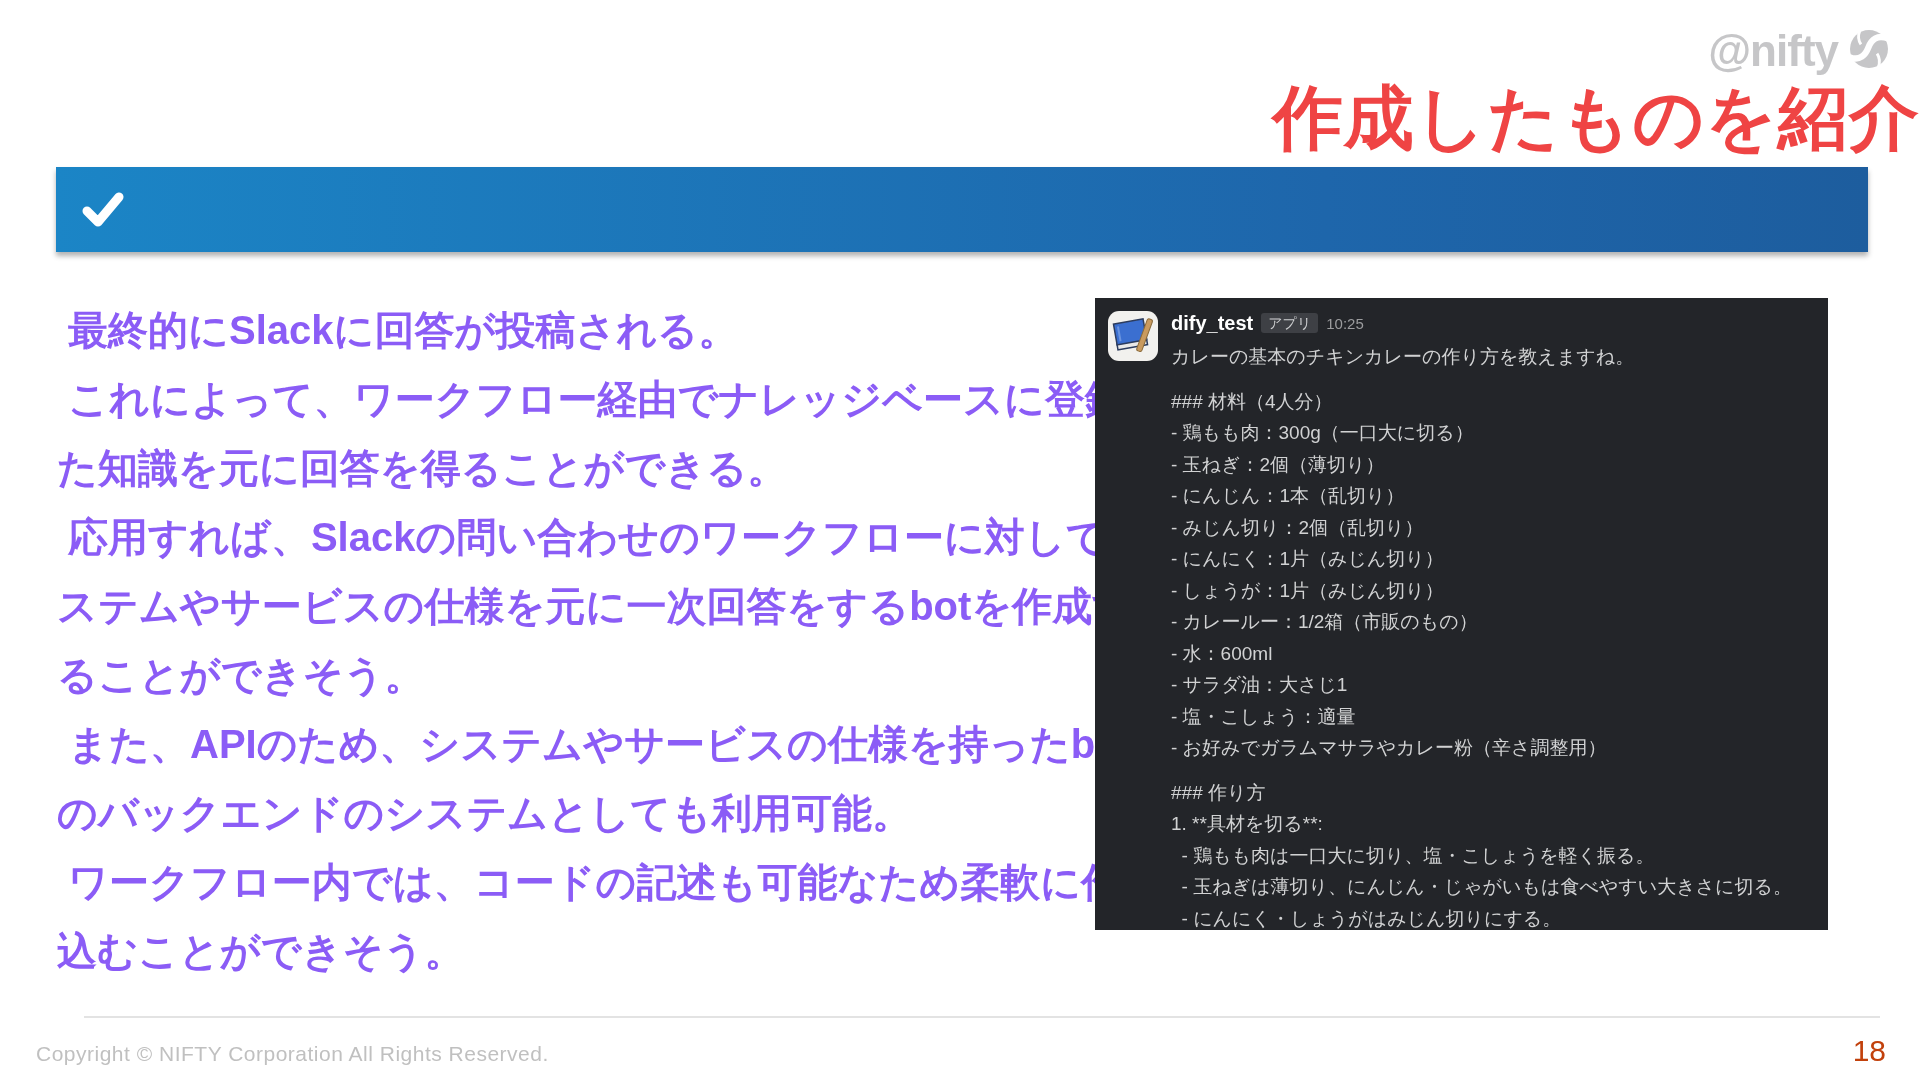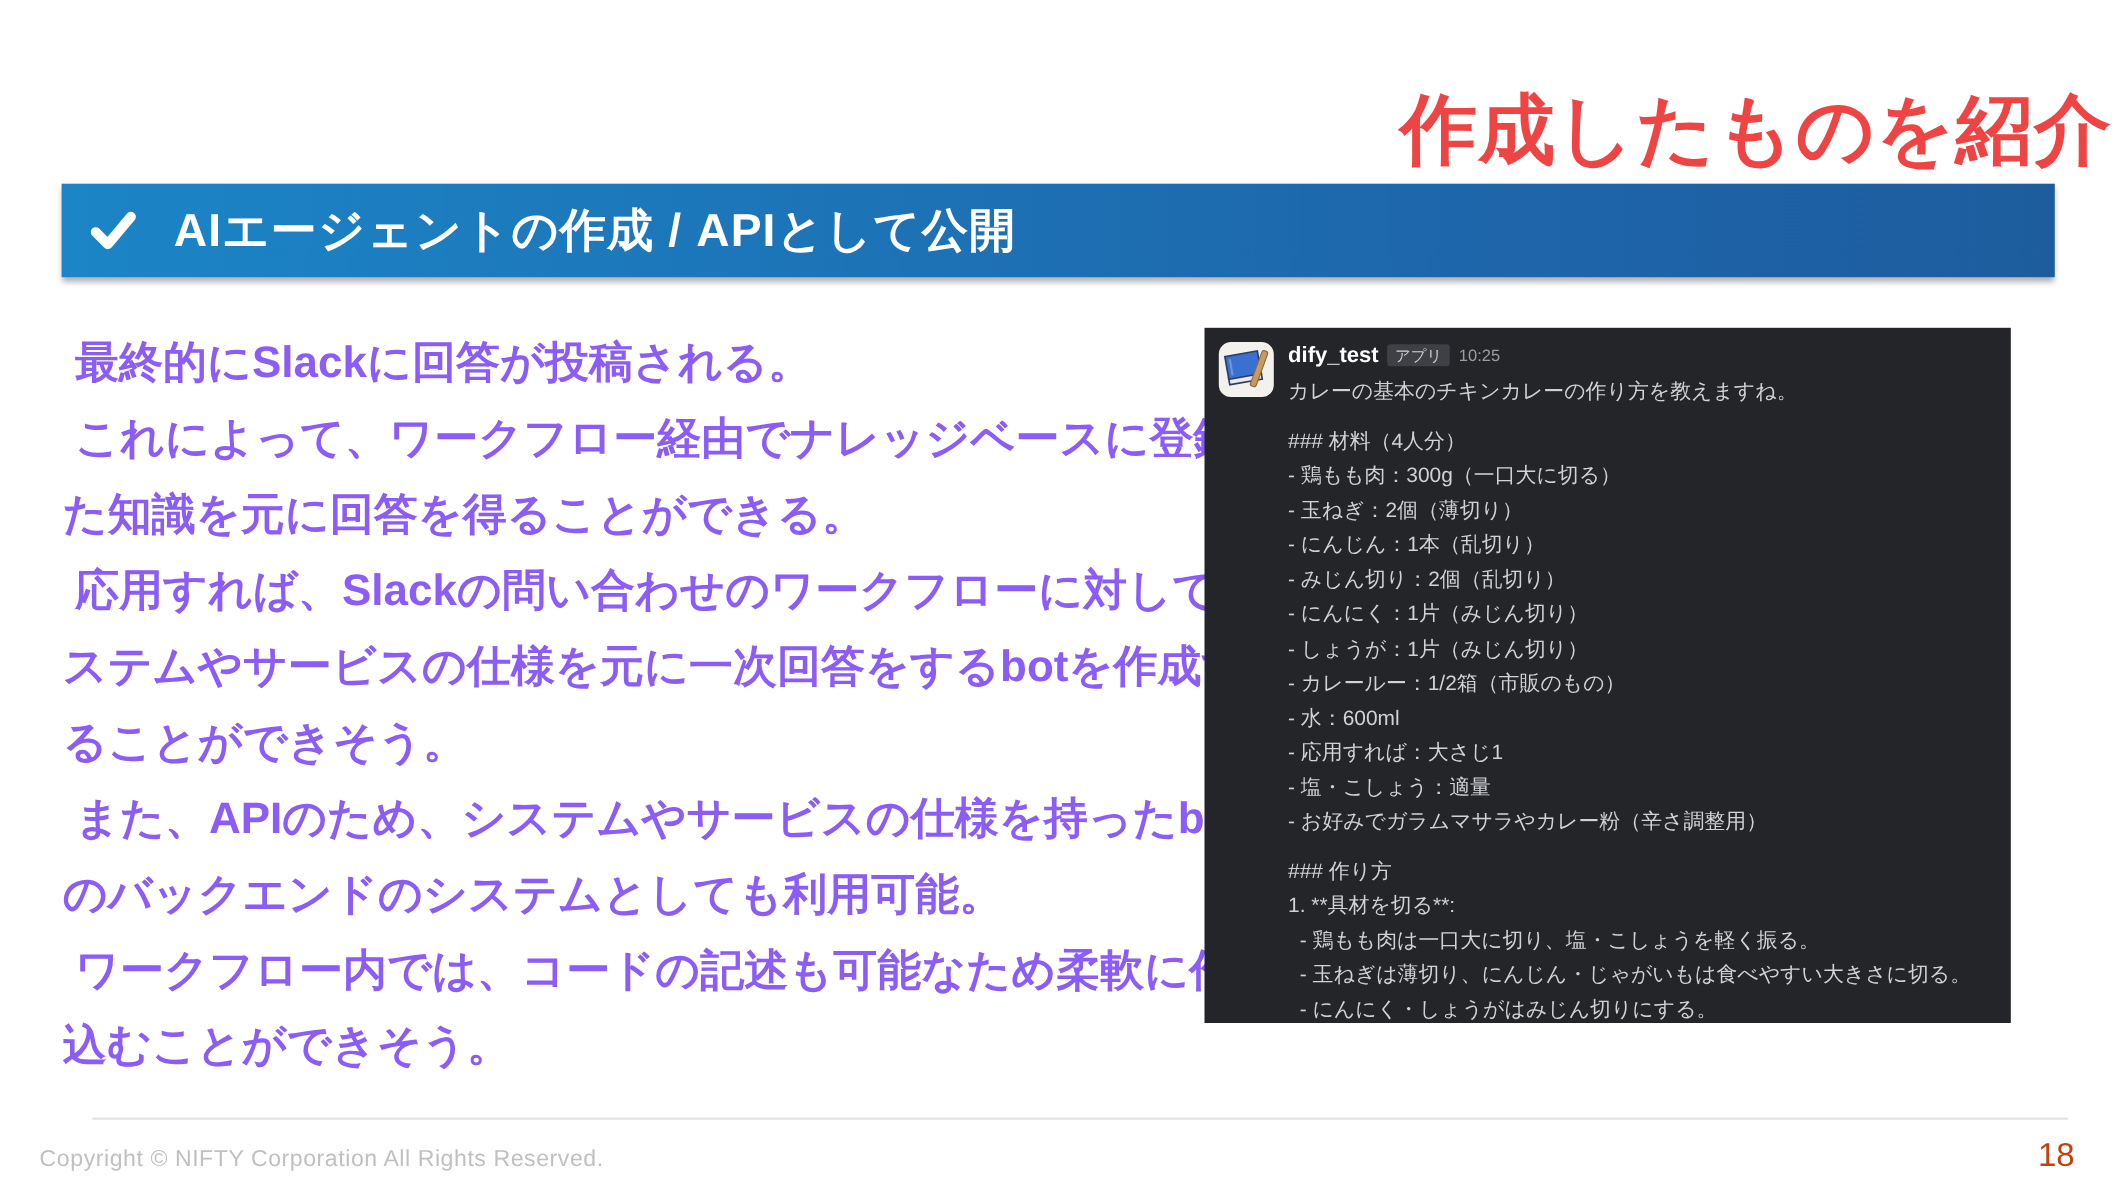--- a/index.html
+++ b/index.html
@@ -84,30 +84,39 @@
   .footer-page {
     position: absolute; right: 34px; top: 1034px;
     color: #c2410c; font-size: 30px;
   }
 </style>
 </head>
 <body>
 
 <div class="slide">
 
+  <div class="logo">
+    <span class="logo-text">@nifty</span>
+    <span>
+      <svg width="46" height="46" viewBox="0 0 40 40">
+        <circle cx="20" cy="20" r="16.5" fill="#c6c6c8"></circle>
+        <path d="M3 27 C 12 31, 17 25, 19.5 18.5 C 22 12, 27 7, 37 11" stroke="#ffffff" stroke-width="5.5" fill="none"></path>
+        <path d="M12 4 C 10 9, 11 13, 13 16 M 28 36 C 30 31, 29 27, 27 24" stroke="#ffffff" stroke-width="2.5" fill="none"></path>
+      </svg>
+    </span>
+  </div>
 
   <div class="title">作成したものを紹介</div>
 
   <div class="banner">
     <span class="banner-check">
       <svg width="42" height="36" viewBox="0 0 42 36">
         <polyline points="5,19 16,30 37,5" stroke="#ffffff" stroke-width="9" fill="none" stroke-linecap="round" stroke-linejoin="round"></polyline>
       </svg>
     </span>
-    <span class="banner-label">AIエージェントの作成 / APIとして公開</span>
   </div>
 
   <div class="body-text">
     <div class="body-line"> 最終的にSlackに回答が投稿される。</div>
     <div class="body-line"> これによって、ワークフロー経由でナレッジベースに登録し</div>
     <div class="body-line">た知識を元に回答を得ることができる。</div>
     <div class="body-line"> 応用すれば、Slackの問い合わせのワークフローに対してシ</div>
     <div class="body-line">ステムやサービスの仕様を元に一次回答をするbotを作成す</div>
     <div class="body-line">ることができそう。</div>
     <div class="body-line"> また、APIのため、システムやサービスの仕様を持ったbot</div>
@@ -142,21 +151,21 @@
         <div class="slack-section">
           <div class="slack-line">### 材料（4人分）</div>
           <div class="slack-line">- 鶏もも肉：300g（一口大に切る）</div>
           <div class="slack-line">- 玉ねぎ：2個（薄切り）</div>
           <div class="slack-line">- にんじん：1本（乱切り）</div>
           <div class="slack-line">- みじん切り：2個（乱切り）</div>
           <div class="slack-line">- にんにく：1片（みじん切り）</div>
           <div class="slack-line">- しょうが：1片（みじん切り）</div>
           <div class="slack-line">- カレールー：1/2箱（市販のもの）</div>
           <div class="slack-line">- 水：600ml</div>
-          <div class="slack-line">- 応用すれば：大さじ1</div>
+          <div class="slack-line">- サラダ油：大さじ1</div>
           <div class="slack-line">- 塩・こしょう：適量</div>
           <div class="slack-line">- お好みでガラムマサラやカレー粉（辛さ調整用）</div>
         </div>
 
         <div class="slack-section">
           <div class="slack-line">### 作り方</div>
           <div class="slack-line">1. **具材を切る**:</div>
           <div class="slack-line">  - 鶏もも肉は一口大に切り、塩・こしょうを軽く振る。</div>
           <div class="slack-line">  - 玉ねぎは薄切り、にんじん・じゃがいもは食べやすい大きさに切る。</div>
           <div class="slack-line">  - にんにく・しょうがはみじん切りにする。</div>

